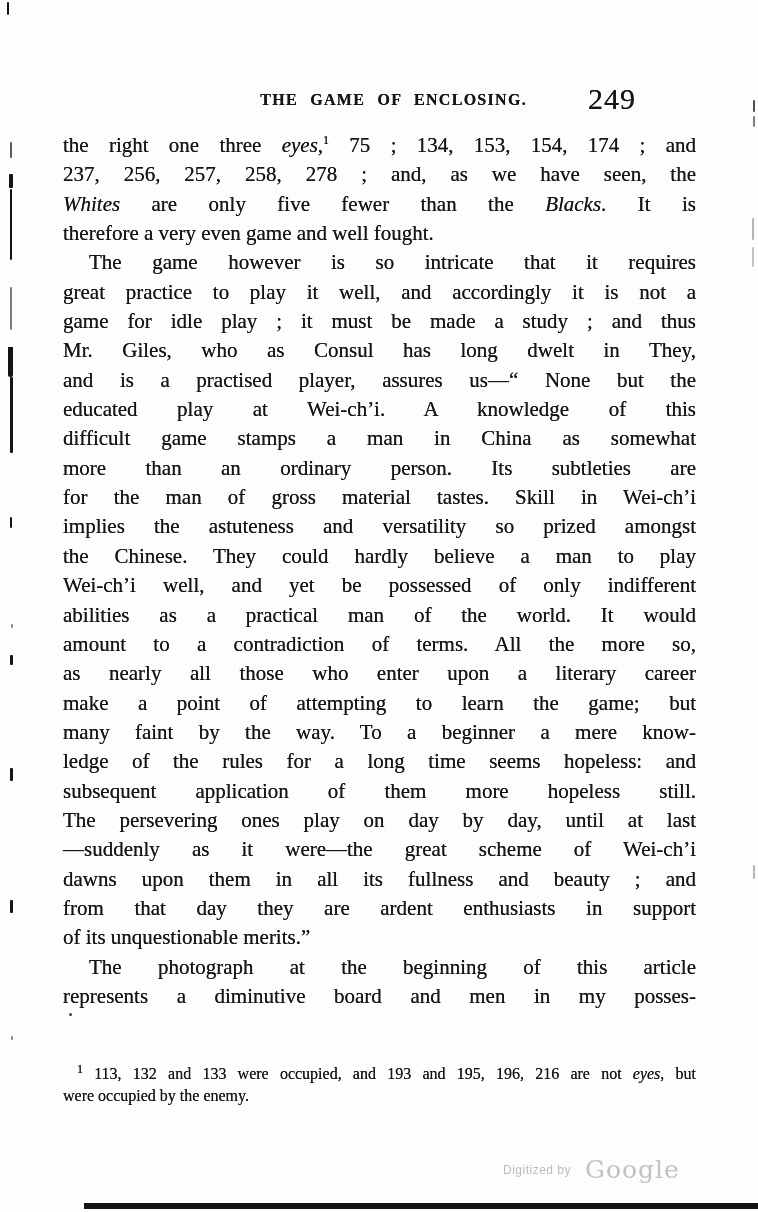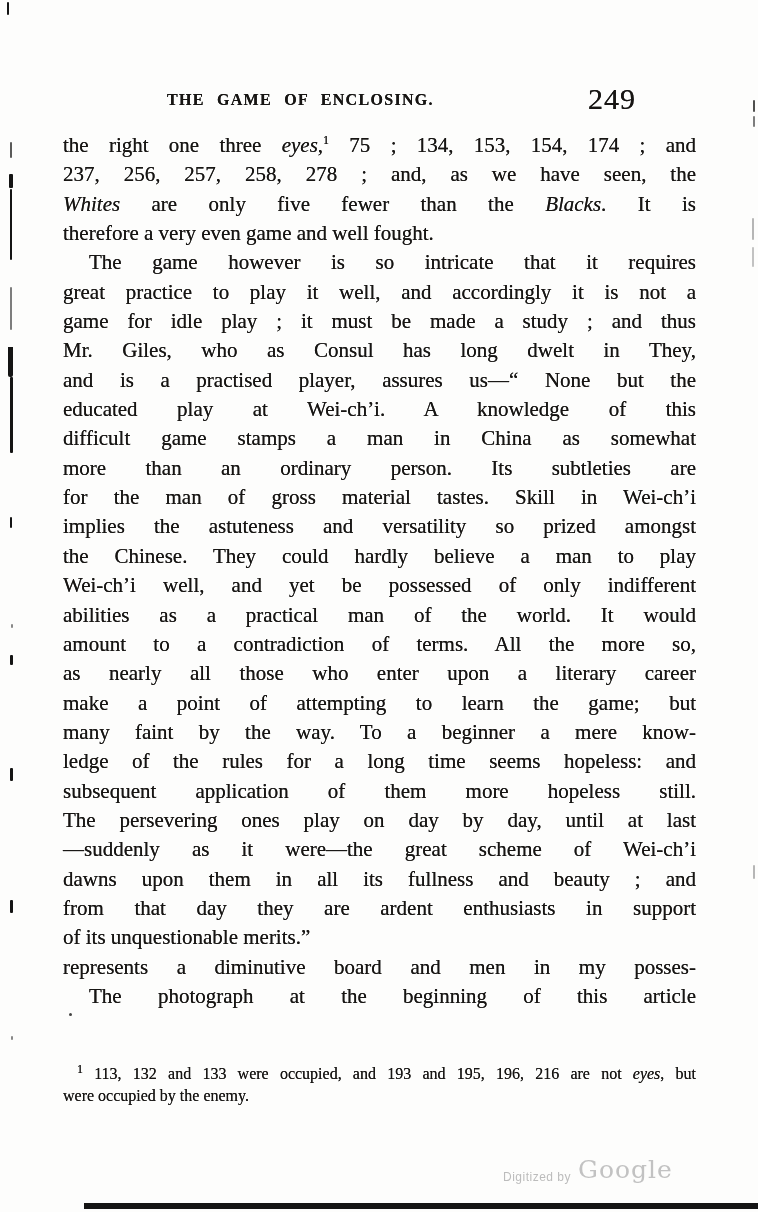--- a/index.html
+++ b/index.html
@@ -7,21 +7,21 @@
     position:relative;
     width:758px;height:1212px;
     background:#fdfdfc;
     overflow:hidden;
     font-family:"Liberation Serif", serif;
     color:#171513;
   }
   
   .running-title{
     position:absolute;left:167px;top:91px;width:360px;
-    text-align:left;
+    text-align:right;
     font-size:16px;font-weight:bold;
     letter-spacing:1.3px;word-spacing:7px;
     text-shadow:0 0 .5px rgba(0,0,0,.85);
   }
   .page-number{
     position:absolute;left:588px;top:82px;
     font-size:30px;letter-spacing:1px;
     text-shadow:0 0 .5px rgba(0,0,0,.85);
   }
   
@@ -40,21 +40,21 @@
     position:absolute;left:63px;top:1063px;width:633px;
     font-size:16px;
     text-shadow:0 0 .5px rgba(0,0,0,.8);
   }
   .fline{height:22px;line-height:22px;}
   .fline.jline{text-align:justify;text-align-last:justify;}
   .fline.indent{padding-left:14px;}
   
   .watermark{
     position:absolute;left:503px;top:1155px;
-    display:flex;align-items:flex-end;gap:7px;
+    display:flex;align-items:center;gap:14px;
   }
   .wm-prefix{
     font-family:"Liberation Sans", sans-serif;
     font-size:12px;color:#bcbcbc;letter-spacing:.5px;
   }
   .wm-brand{
     font-family:"DejaVu Serif", serif;
     font-size:25px;color:#c2c2c2;letter-spacing:1px;
   }
   
@@ -96,22 +96,22 @@
       <div class="tline jline">as nearly all those who enter upon a literary career</div>
       <div class="tline jline">make a point of attempting to learn the game; but</div>
       <div class="tline jline">many faint by the way.  To a beginner a mere know-</div>
       <div class="tline jline">ledge of the rules for a long time seems hopeless: and</div>
       <div class="tline jline">subsequent application of them more hopeless still.</div>
       <div class="tline jline">The persevering ones play on day by day, until at last</div>
       <div class="tline jline">—suddenly as it were—the great scheme of Wei-ch’i</div>
       <div class="tline jline">dawns upon them in all its fullness and beauty ; and</div>
       <div class="tline jline">from that day they are ardent enthusiasts in support</div>
       <div class="tline">of its unquestionable merits.”</div>
+      <div class="tline jline indent">The photograph at the beginning of this article</div>
       <div class="tline jline">represents a diminutive board and men in my posses-</div>
-      <div class="tline jline indent">The photograph at the beginning of this article</div>
     </div>
 
   <div class="footnote" id="footnote">
       <div class="fline jline indent"><sup>1</sup> 113, 132 and 133 were occupied, and 193 and 195, 196, 216 are not <i>eyes</i>, but</div>
       <div class="fline">were occupied by the enemy.</div>
     </div>
 
   <div class="watermark">
     <span class="wm-prefix">Digitized by</span>
     <span class="wm-brand">Google</span>

